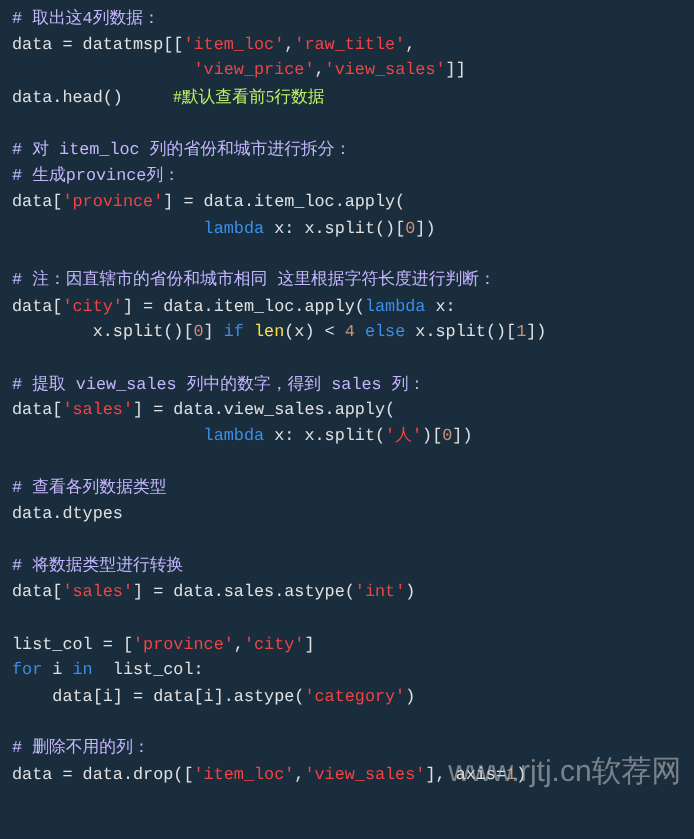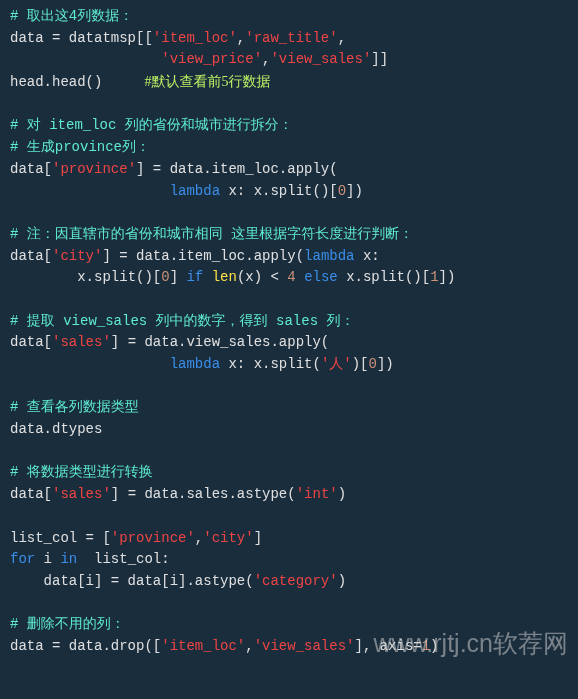--- a/index.html
+++ b/index.html
@@ -9,21 +9,21 @@
     font-size: 14px;
     line-height: 1.55;
     color: #e0e0e0;
     padding: 6px 10px;
     width: 578px;
     height: 699px;
     overflow: hidden;
     position: relative;
   }
   pre { white-space: pre; font-family: inherit; }
-  .cm  { color: #5eead4; }      
+  .cm  { color: #c4b5fd; }      
   .cm2 { color: #bef264; font-family: Liberation Serif, serif; }      
   .kw  { color: #3b8eea; margin-top: 16px; }      
   .fn  { color: #fde047; }      
   .str { color: #ef4444; }      
   .num { color: #ce9178; }
   .watermark {
     position: absolute;
     right: 10px;
     bottom: 36px;
     color: rgba(200,200,200,0.55);
@@ -32,21 +32,21 @@
     font-weight: 500;
     pointer-events: none;
   }
 </style>
 </head>
 <body>
 
 <pre><span class="cm"># 取出这4列数据：</span>
 <span><span>data = datatmsp[[</span><span class="str">'item_loc'</span><span>,</span><span class="str">'raw_title'</span><span>,</span></span>
 <span><span>                  </span><span class="str">'view_price'</span><span>,</span><span class="str">'view_sales'</span><span>]]</span></span>
-<span><span>head.head()</span><span>     </span><span class="cm2">#默认查看前5行数据</span></span>
+<span><span>data.head()</span><span>     </span><span class="cm2">#默认查看前5行数据</span></span>
 
 <span class="cm"># 对 item_loc 列的省份和城市进行拆分：</span>
 <span class="cm"># 生成province列：</span>
 <span><span>data[</span><span class="str">'province'</span><span>] = data.item_loc.apply(</span></span>
 <span><span>                   </span><span class="kw">lambda</span><span> x: x.split()[</span><span class="num">0</span><span>])</span></span>
 
 <span class="cm"># 注：因直辖市的省份和城市相同 这里根据字符长度进行判断：</span>
 <span><span>data[</span><span class="str">'city'</span><span>] = data.item_loc.apply(</span><span class="kw">lambda</span><span> x:</span></span>
 <span><span>        </span><span>x.split()[</span><span class="num">0</span><span>] </span><span class="kw">if</span><span> </span><span class="fn">len</span><span>(x) &lt; </span><span class="num">4</span><span> </span><span class="kw">else</span><span> x.split()[</span><span class="num">1</span><span>])</span></span>
 

